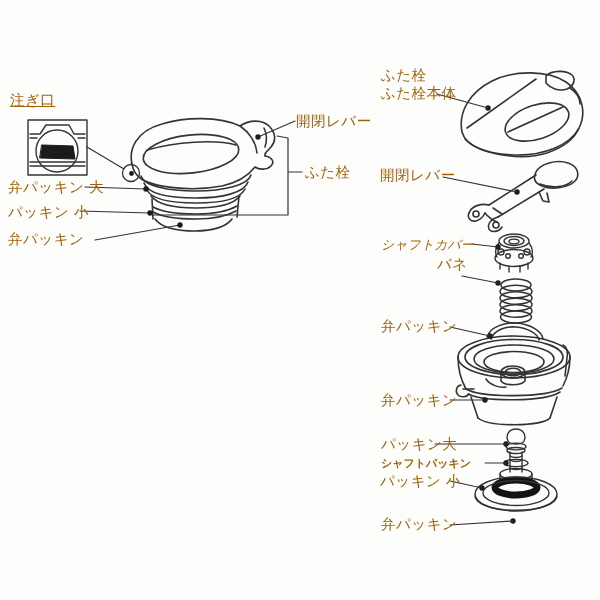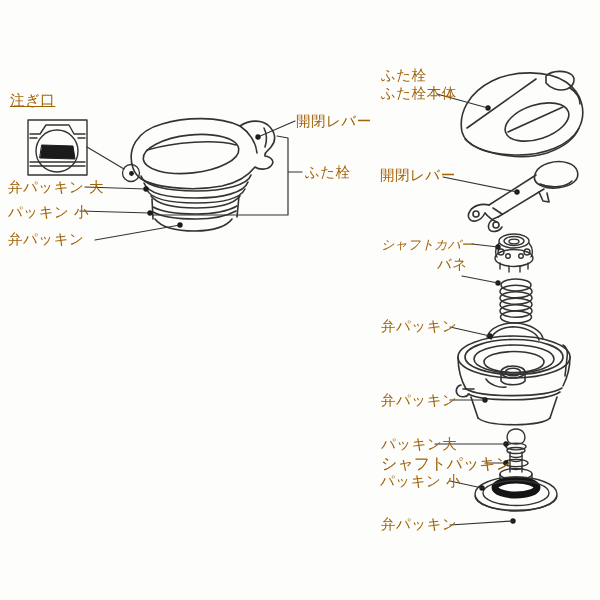--- a/index.html
+++ b/index.html
@@ -202,17 +202,17 @@
   <div class="lbl" style="left:8px;top:231px;">弁パッキン</div>
 
   <div class="lbl" style="left:381px;top:67px;">ふた栓</div>
   <div class="lbl" style="left:381px;top:85px;">ふた栓本体</div>
   <div class="lbl" style="left:380px;top:167px;">開閉レバー</div>
   <div class="lbl" style="left: 381px; top: 236px; font-size: 13px; letter-spacing: 0px; font-style: italic;">シャフトカバー</div>
   <div class="lbl" style="left:437px;top:256px;">バネ</div>
   <div class="lbl" style="left:381px;top:318px;">弁パッキン</div>
   <div class="lbl" style="left:381px;top:392px;">弁パッキン</div>
   <div class="lbl" style="left:381px;top:436px;">パッキン大</div>
-  <div class="lbl" style="left: 381px; top: 455px; font-size: 16px; letter-spacing: 0px;">シャフトパッキン</div>
+  <div class="lbl" style="left: 381px; top: 455px; font-size: 11px; letter-spacing: 0px; font-weight: bold;">シャフトパッキン</div>
   <div class="lbl" style="left:380px;top:473px;">パッキン 小</div>
   <div class="lbl" style="left:381px;top:516px;">弁パッキン</div>
 
 </div>
 
 </body></html>

